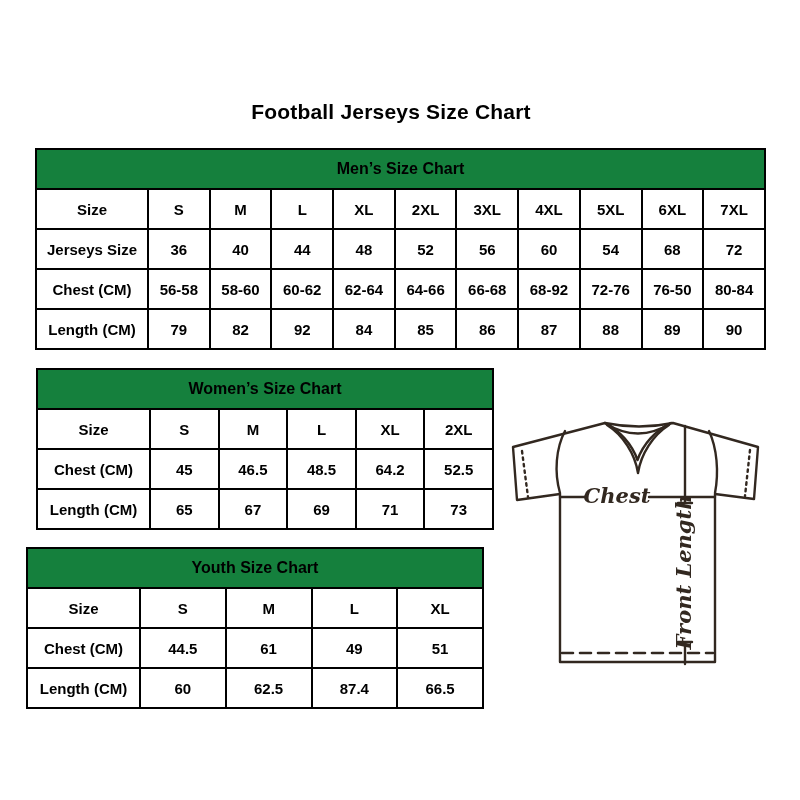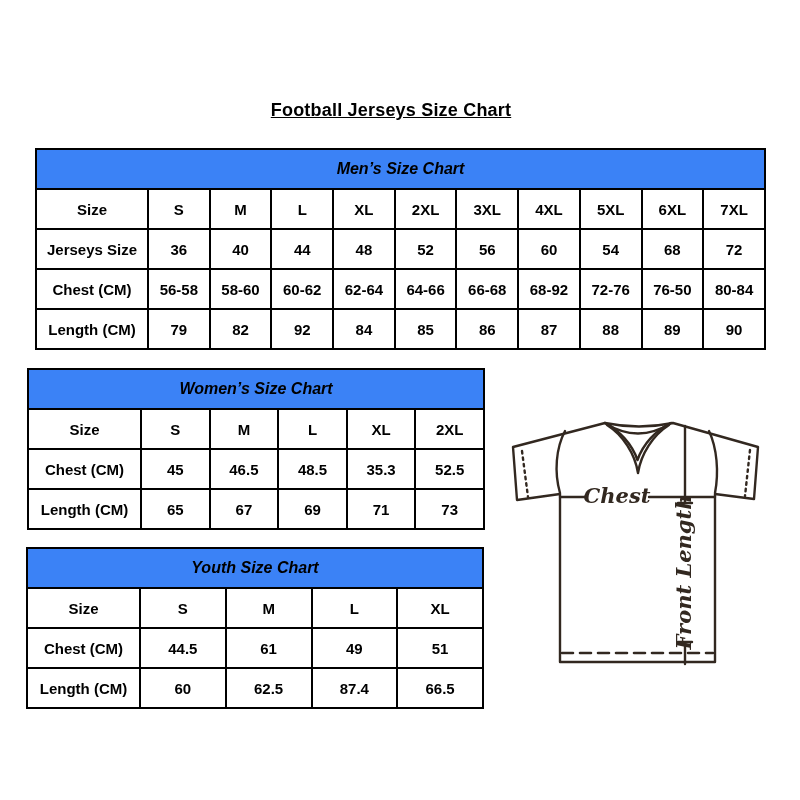--- a/index.html
+++ b/index.html
@@ -1,31 +1,31 @@
 <!DOCTYPE html>
 <html><head>
 <meta charset="utf-8">
 <style>
   * { margin:0; padding:0; box-sizing:border-box; }
   html,body { width:800px; height:800px; background:#ffffff;
               font-family:"Liberation Sans", sans-serif; }
   .stage { position:relative; width:800px; height:800px; overflow:hidden; background:#fff; }
 
   .page-title { position:absolute; top:100px; left:0; width:782px; text-align:center;
-                font-size:18px; font-weight:700; color:#000; letter-spacing:0.2px;text-decoration:underline; }
+                font-size:21px; font-weight:700; color:#000; letter-spacing:0.2px; }
 
   .tblwrap { position:absolute; }
   .tblwrap table { width:100%; height:100%; border-collapse:collapse; table-layout:fixed; }
   .tblwrap td { border:2px solid #000; text-align:center; vertical-align:middle;
                 font-weight:700; font-size:15px; color:#000; overflow:hidden; padding:0; }
   .tblwrap tr { height:40px; }
-  .tblwrap tr.hdr td { background:#3b82f6; font-size:16px;font-style:italic; }
+  .tblwrap tr.hdr td { background:#15803d; font-size:16px; }
 
   .mens   { left:35px; top:148px; width:731px; height:200px; }
-  .womens { left:27px; top:368px; width:458px; height:160px; }
+  .womens { left:36px; top:368px; width:458px; height:160px; }
   .youth  { left:26px; top:547px; width:458px; height:160px; }
   col.first  { width:113px; }
   .mens col.first { width:112px; }
 
   .jersey { position:absolute; left:505px; top:398px; width:262px; height:272px; }
   .jersey text { font-family:"DejaVu Serif", serif; font-style:italic; font-weight:700; }
 </style>
 </head>
 <body>
 
@@ -115,21 +115,21 @@
         <td>M</td>
         <td>L</td>
         <td>XL</td>
         <td>2XL</td>
       </tr>
       <tr>
         <td>Chest (CM)</td>
         <td>45</td>
         <td>46.5</td>
         <td>48.5</td>
-        <td>35.3</td>
+        <td>64.2</td>
         <td>52.5</td>
       </tr>
       <tr>
         <td>Length (CM)</td>
         <td>65</td>
         <td>67</td>
         <td>69</td>
         <td>71</td>
         <td>73</td>
       </tr>

